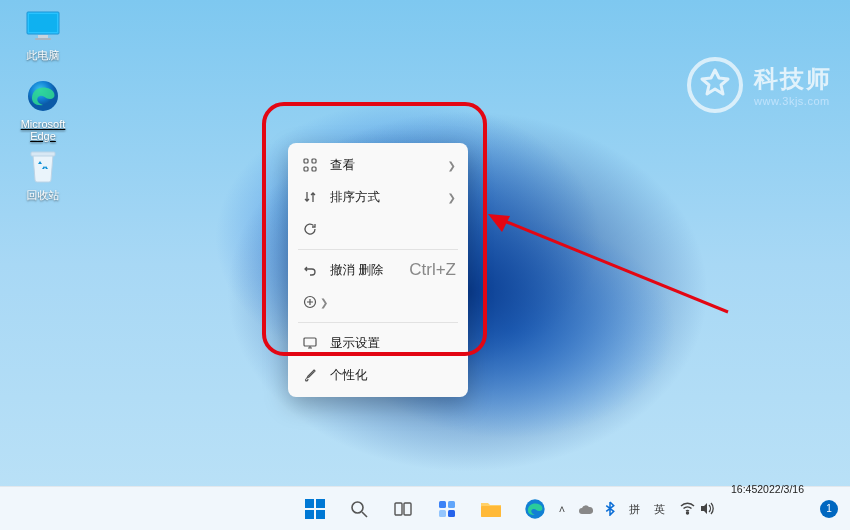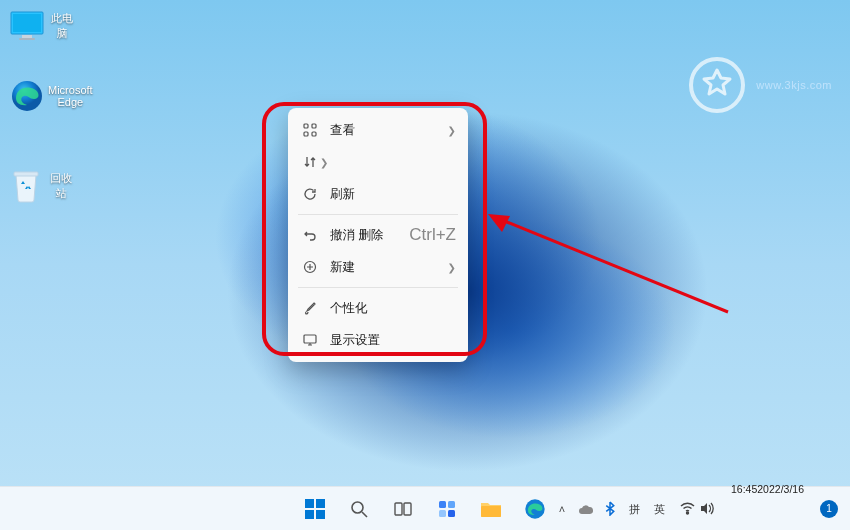--- a/index.html
+++ b/index.html
@@ -10,27 +10,27 @@
     position: absolute; inset: 0;
     background:
       radial-gradient(ellipse 400px 300px at 55% 55%, #0a3d91 0%, transparent 60%),
       radial-gradient(ellipse 350px 250px at 48% 45%, #1e6fd9 0%, transparent 55%),
       radial-gradient(ellipse 300px 200px at 60% 62%, #4da3ff 0%, transparent 55%),
       radial-gradient(ellipse 200px 120px at 45% 38%, #7fc8ff 0%, transparent 60%),
       linear-gradient(180deg, #7ec8f0 0%, #a8d8f5 50%, #bce2f7 100%);
   }
 
   
-  .dicon { position: absolute; width: 66px; display: flex; flex-direction: row; align-items: center; gap: 4px; cursor: pointer; }
+  .dicon { position: absolute; width: 66px; display: flex; flex-direction: column; align-items: center; gap: 4px; cursor: pointer; }
   .dicon .ic { width: 36px; height: 36px; display: flex; align-items: center; justify-content: center; }
   .dicon .lbl { font-size: 11px; color: #fff; text-align: center; text-shadow: 0 1px 2px rgba(0,0,0,.6); }
 
   
   .ctx {
-    position: absolute; left: 288px; top: 108px; width: 180px;
+    position: absolute; left: 288px; top: 143px; width: 180px;
     background: #f9f9f9; border-radius: 8px;
     box-shadow: 0 8px 24px rgba(0,0,0,.25);
     padding: 6px 0;
   }
   .ctx .item {
     display: flex; align-items: center; height: 32px;
     padding: 0 12px; font-size: 12.5px; color: #1a1a1a; cursor: pointer;
   }
   .ctx .ic { width: 20px; display: flex; align-items: center; justify-content: center; color: #555; flex-shrink: 0; }
   .ctx .txt { flex: 1; margin-left: 10px; }
@@ -85,38 +85,38 @@
     <svg width="34" height="30" viewBox="0 0 34 30">
         <rect x="1" y="1" width="32" height="22" rx="1" fill="#29c3ff" stroke="#1a94d6"></rect>
         <rect x="3" y="3" width="28" height="18" fill="#0fb1f0"></rect>
         <rect x="12" y="24" width="10" height="3" fill="#c9d4de"></rect>
         <rect x="9" y="27" width="16" height="2" rx="1" fill="#aab6c2"></rect>
       </svg>
   </div>
   <div class="lbl">此电脑</div>
 </div>
 
-<div class="dicon" style="left:10px; top:78px;">
+<div class="dicon" style="left:10px; top:78px;text-decoration:underline;">
   <div class="ic">
     <svg width="34" height="34" viewBox="0 0 34 34">
         <defs>
           <radialGradient id="eg" cx="40%" cy="30%">
             <stop offset="0%" stop-color="#3cc4f0"></stop>
             <stop offset="60%" stop-color="#1280d4"></stop>
             <stop offset="100%" stop-color="#0b5aa8"></stop>
           </radialGradient>
         </defs>
         <circle cx="17" cy="17" r="15" fill="url(#eg)"></circle>
         <path d="M6 19 C6 10 16 6 24 10 C30 13 30 20 24 20 C19 20 18 16 14 17 C10 18 10 24 17 26 C10 27 6 24 6 19Z" fill="#2fd98f" opacity=".85"></path>
       </svg>
   </div>
   <div class="lbl">Microsoft Edge</div>
 </div>
 
-<div class="dicon" style="left:10px; top:168px;">
+<div class="dicon" style="left:10px; top:148px;">
   <div class="ic">
     <svg width="30" height="34" viewBox="0 0 30 34">
         <path d="M5 6 L25 6 L23 31 Q23 33 21 33 L9 33 Q7 33 7 31 Z" fill="#eaf4fb" stroke="#bcd4e6"></path>
         <rect x="3" y="3" width="24" height="4" rx="1" fill="#d8e8f4" stroke="#bcd4e6"></rect>
         <path d="M12 12 l2 3 l-4 0 z M18 17 l-2 3 l4 0 z M14 20 l2 -3 l2 3 z" fill="#0c8fd6"></path>
       </svg>
   </div>
   <div class="lbl">回收站</div>
 </div>
 
@@ -132,82 +132,82 @@
       </span>
     <span class="txt">查看</span>
     <span class="arrow">❯</span>
   </div>
   <div class="item">
     <span class="ic">
         <svg width="14" height="14" viewBox="0 0 14 14" fill="none" stroke="#555" stroke-width="1.3">
           <path d="M4 2 v9 M2 9 l2 2 l2 -2 M10 12 v-9 M8 5 l2 -2 l2 2"></path>
         </svg>
       </span>
+    <span class="txt">排序方式</span>
     <span class="arrow">❯</span>
   </div>
   <div class="item">
     <span class="ic">
         <svg width="14" height="14" viewBox="0 0 14 14" fill="none" stroke="#555" stroke-width="1.3">
           <path d="M12 7 a5 5 0 1 1 -1.5 -3.5 M12 2 v3 h-3"></path>
         </svg>
       </span>
-    <span class="txt">刷新</span>
   </div>
   <hr>
   <div class="item">
     <span class="ic">
         <svg width="14" height="14" viewBox="0 0 14 14" fill="none" stroke="#555" stroke-width="1.3">
           <path d="M4 4 l-2 2 l2 2 M2 6 h7 a3 3 0 0 1 0 6 h-2"></path>
         </svg>
       </span>
     <span class="txt">撤消 删除</span>
     <span class="shortcut">Ctrl+Z</span>
   </div>
   <div class="item">
     <span class="ic">
         <svg width="14" height="14" viewBox="0 0 14 14" fill="none" stroke="#555" stroke-width="1.2">
           <circle cx="7" cy="7" r="5.5"></circle>
           <path d="M7 4 v6 M4 7 h6"></path>
         </svg>
       </span>
-    <span class="txt">新建</span>
     <span class="arrow">❯</span>
   </div>
   <hr>
-  <div class="item">
-    <span class="ic">
-        <svg width="14" height="14" viewBox="0 0 14 14" fill="none" stroke="#555" stroke-width="1.2">
-          <path d="M11 2 l1 1 l-6 6 l-2 1 l1 -2 z M3 11 q-1 1 0 2 q2 0 2 -2"></path>
-        </svg>
-      </span>
-    <span class="txt">个性化</span>
-  </div>
   <div class="item">
     <span class="ic">
         <svg width="14" height="14" viewBox="0 0 14 14" fill="none" stroke="#555" stroke-width="1.2">
           <rect x="1" y="2" width="12" height="8" rx="1"></rect>
           <path d="M5 12 h4 M7 10 v2"></path>
         </svg>
       </span>
     <span class="txt">显示设置</span>
+  </div>
+  <div class="item">
+    <span class="ic">
+        <svg width="14" height="14" viewBox="0 0 14 14" fill="none" stroke="#555" stroke-width="1.2">
+          <path d="M11 2 l1 1 l-6 6 l-2 1 l1 -2 z M3 11 q-1 1 0 2 q2 0 2 -2"></path>
+        </svg>
+      </span>
+    <span class="txt">个性化</span>
   </div>
 </div>
 
 <div class="redbox"></div>
 <svg class="redarrow" viewBox="0 0 242 100">
   <line x1="240" y1="98" x2="14" y2="6" stroke="#e30613" stroke-width="3"></line>
   <polygon points="0,0 22,2 14,18" fill="#e30613"></polygon>
 </svg>
 
 <div class="watermark">
   <svg class="logo" viewBox="0 0 58 58">
     <circle cx="29" cy="29" r="26" fill="none" stroke="#fff" stroke-width="4" opacity=".9"></circle>
     <path d="M29 14 l4 8 l9 1 l-7 6 l2 9 l-8 -5 l-8 5 l2 -9 l-7 -6 l9 -1 z" fill="none" stroke="#fff" stroke-width="3" stroke-linejoin="round"></path>
   </svg>
   <div>
+    <div class="t1">科技师</div>
     <div class="t2">www.3kjs.com</div>
   </div>
 </div>
 
 <div class="taskbar">
   <div class="tb-center">
     <div class="tb-btn">
       <svg width="22" height="22" viewBox="0 0 22 22">
           <rect x="1" y="1" width="9" height="9" fill="#0078d4"></rect>
           <rect x="12" y="1" width="9" height="9" fill="#0078d4"></rect>

